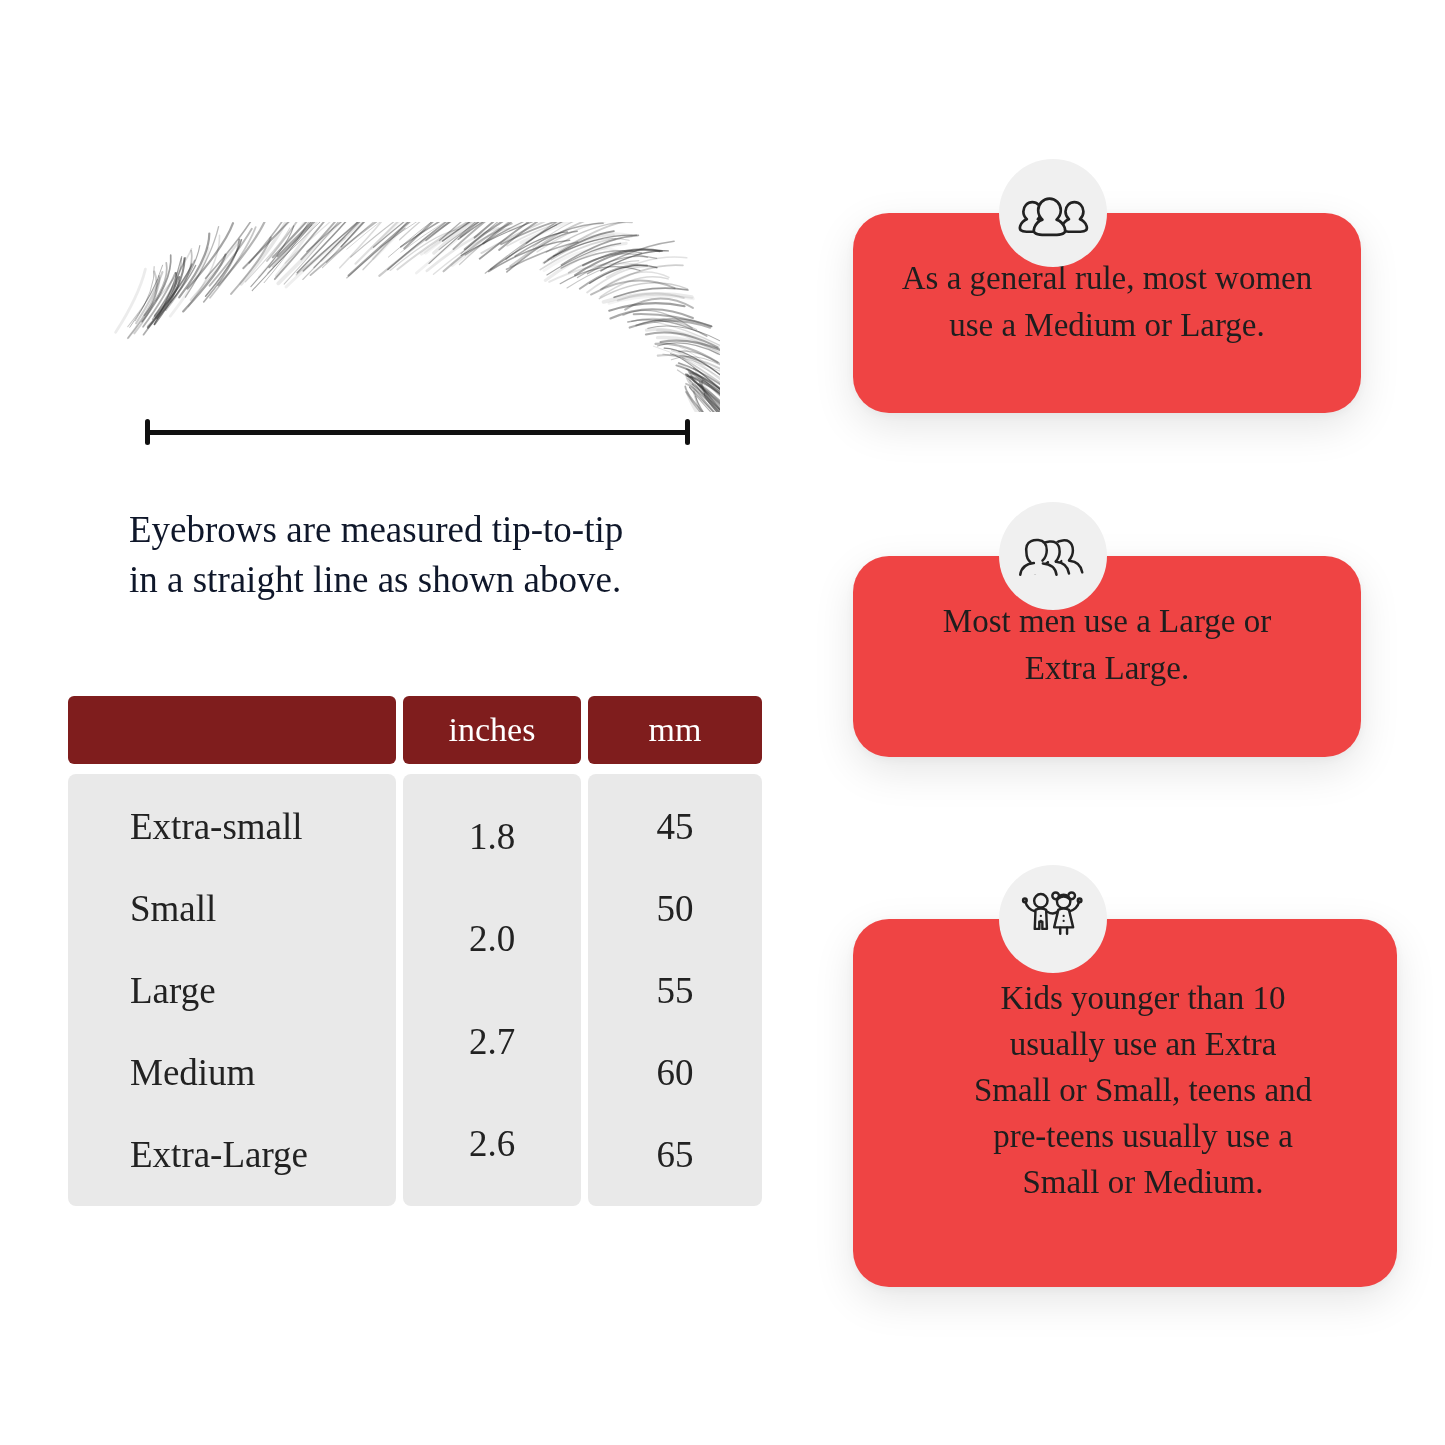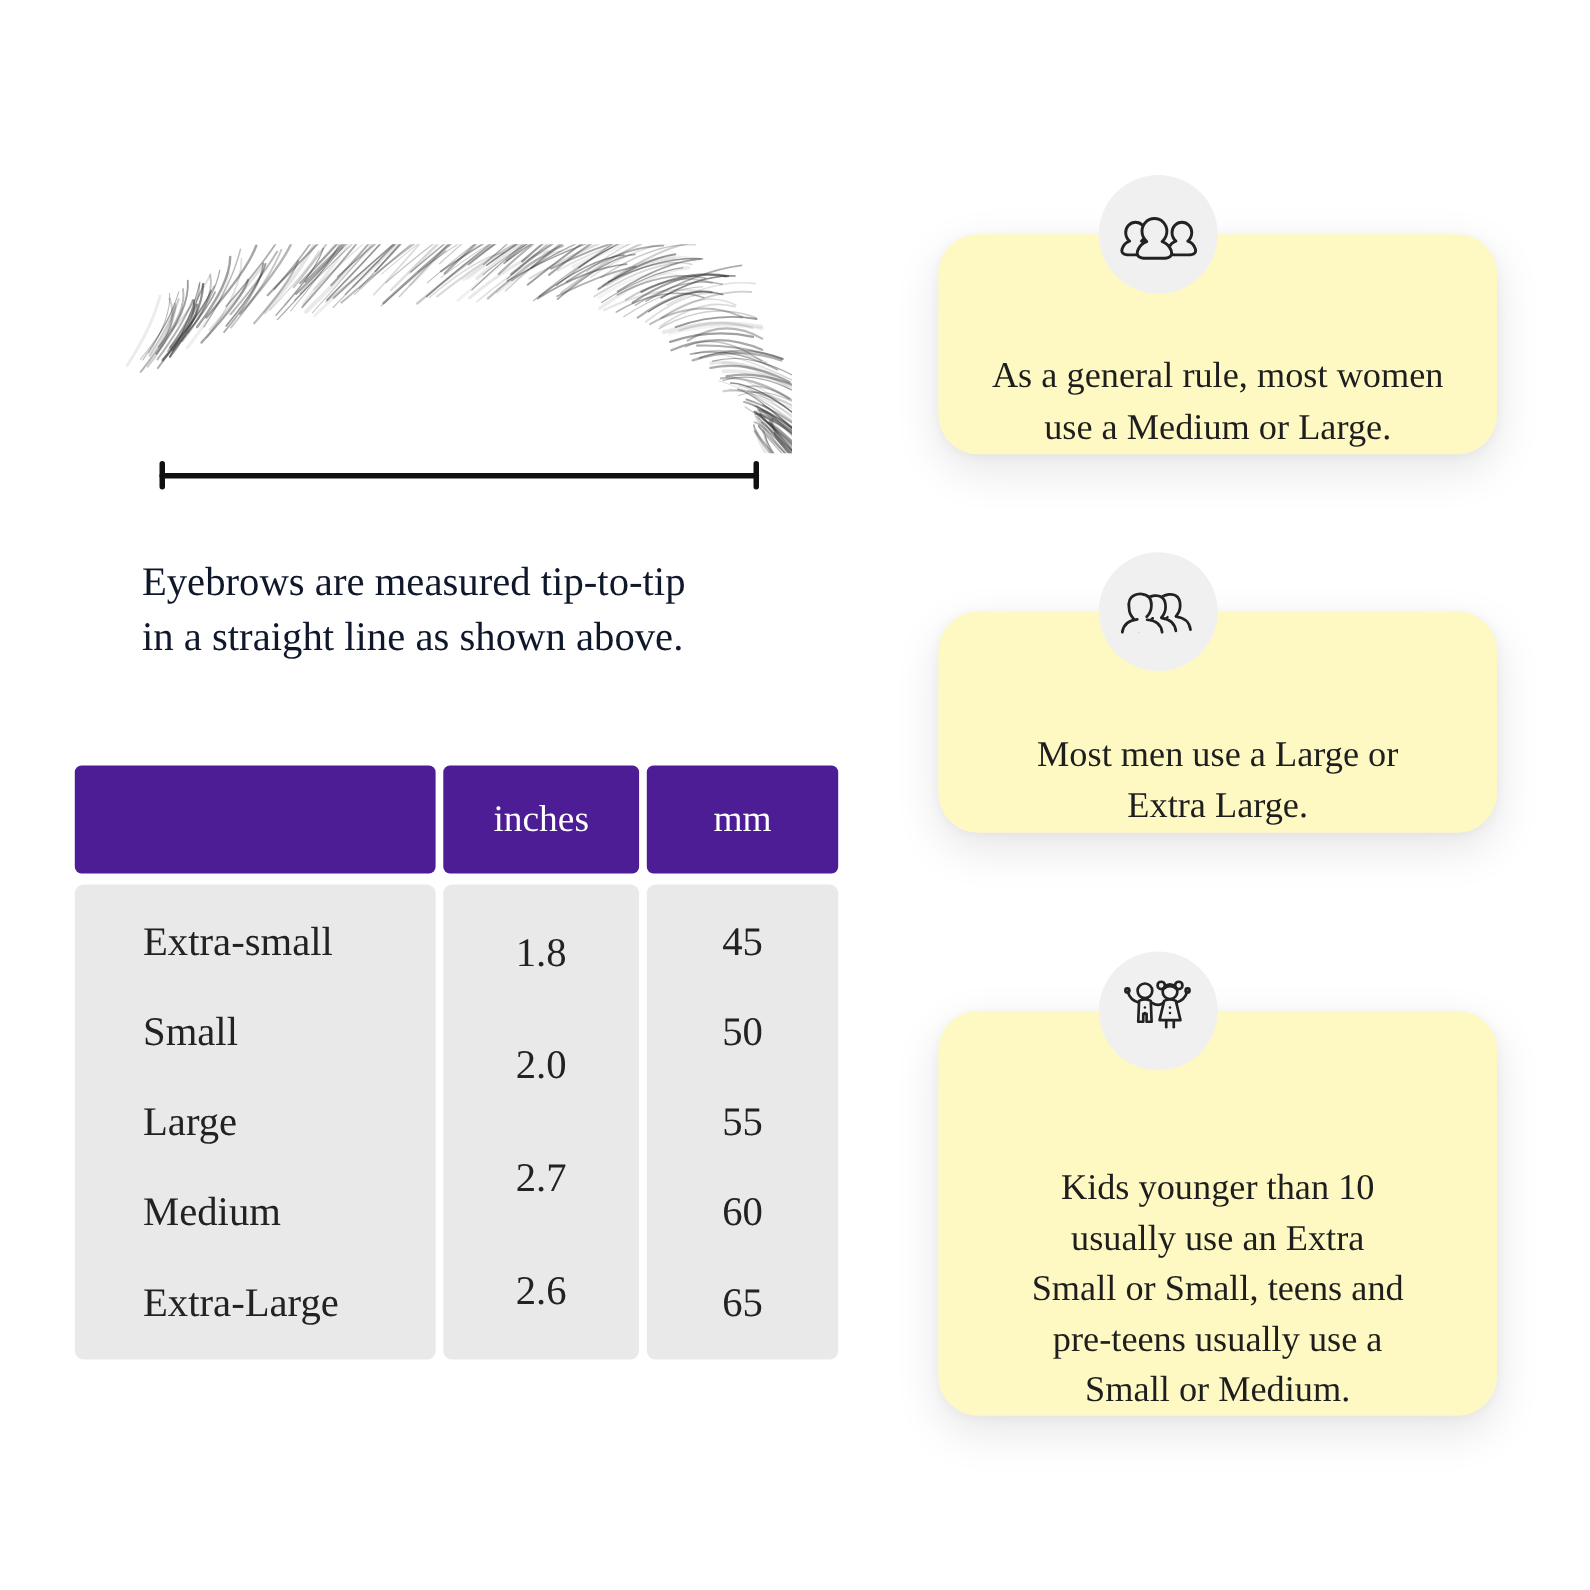--- a/index.html
+++ b/index.html
@@ -10,35 +10,35 @@
   
   .brow-svg{position:absolute;left:100px;top:222px;width:620px;height:190px;}
   .measure{position:absolute;left:145px;top:419px;width:545px;height:26px;}
   .measure .bar{position:absolute;left:0;top:11px;width:100%;height:5px;background:#101010;border-radius:2px;}
   .measure .cap{position:absolute;top:0;width:5px;height:26px;background:#101010;border-radius:2.5px;}
   .measure .cap.l{left:0;} .measure .cap.r{right:0;}
   .caption{position:absolute;left:129px;top:505px;width:610px;font-size:37px;line-height:50px;color:#0f172a;}
   
   .size-table{position:absolute;left:68px;top:696px;width:694px;}
   .thead,.tbody{display:grid;grid-template-columns:328px 178px 174px;column-gap:7px;}
-  .th{background:#4c1d95;color:#ffffff;border-radius:6px;height:98px;
+  .th{background:#7f1d1d;color:#ffffff;border-radius:6px;height:68px;
       display:flex;align-items:center;justify-content:center;font-size:34px;}
   .tbody{margin-top:10px;}
   .tcol{background:#e9e9e9;border-radius:8px;height:432px;display:flex;flex-direction:column;
         padding:11px 0;box-sizing:border-box;text-align:center;}
   .tcell{flex:1;display:flex;align-items:center;justify-content:center;font-size:37px;color:#222;}
   .tcol.labels .tcell{justify-content:flex-start;padding-left:62px;}
   
-  .card{position:absolute;left:853px;width:508px;background:#fef9c3;border-radius:36px;
+  .card{position:absolute;left:853px;width:508px;background:#ef4444;border-radius:36px;
         box-shadow:0 14px 42px rgba(0,0,0,0.10),0 2px 10px rgba(0,0,0,0.04);
-        display:flex;flex-direction:column;align-items:center;justify-content:flex-end;}
+        display:flex;flex-direction:column;align-items:center;justify-content:flex-start;}
   .card .txt{margin-top:42px;text-align:center;font-size:33px;line-height:47px;color:#1e1e1e;}
   .card-1{top:213px;height:200px;}
   .card-2{top:556px;height:201px;}
-  .card-3{top:919px;height:368px;}
+  .card-3{top:919px;height:368px;padding-left:36px;}
   .card-3 .txt{line-height:46px;margin-top:56px;}
   .bubble{position:absolute;width:108px;height:108px;border-radius:50%;background:#f0f0f0;
           display:flex;align-items:center;justify-content:center;}
   .bubble-1{left:999px;top:159px;} .bubble-2{left:999px;top:502px;} .bubble-3{left:999px;top:865px;}
   .bubble svg{width:78px;height:62px;}
   .bubble-3 svg{width:76px;height:68px;}
 </style>
 </head>
 <body>
 

